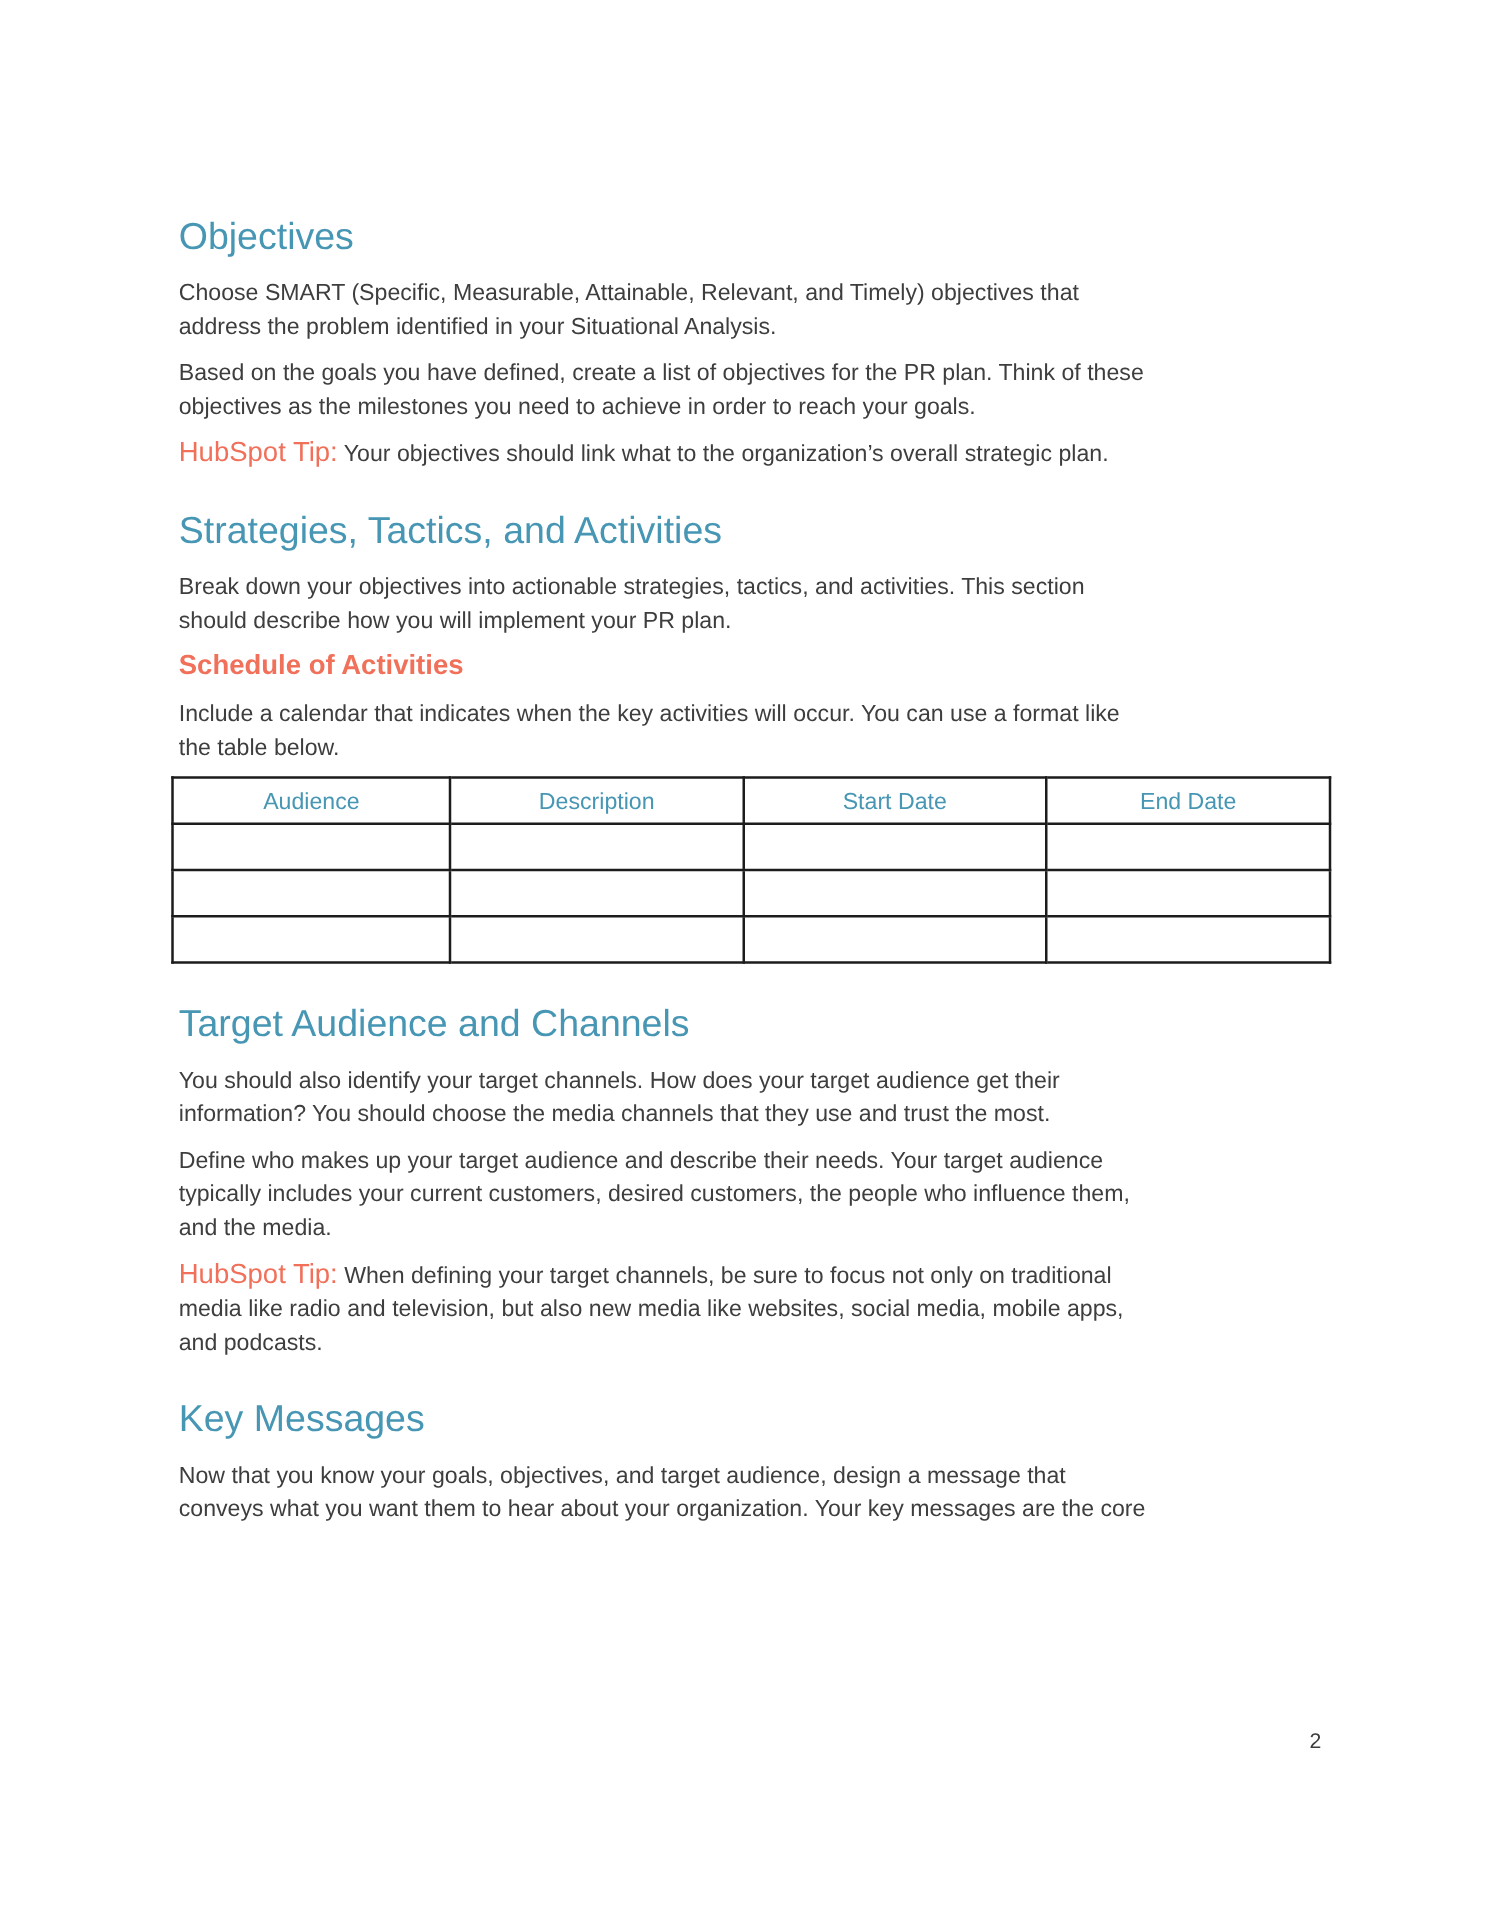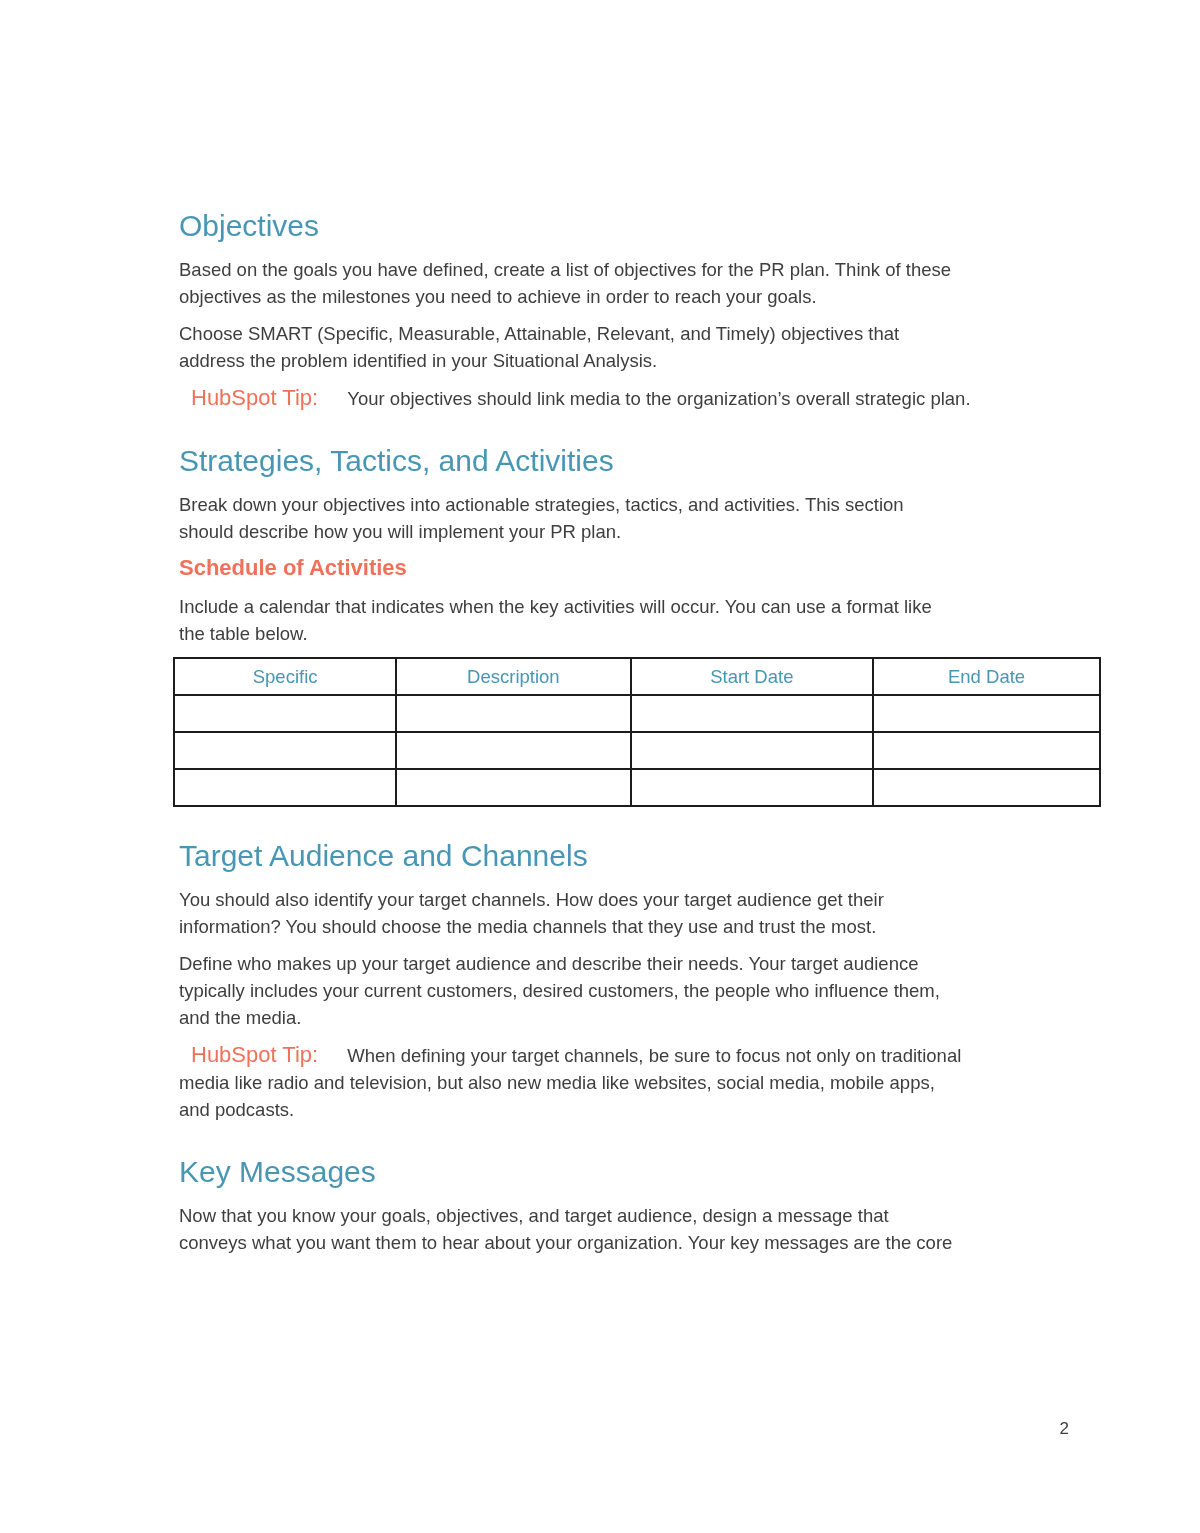--- a/index.html
+++ b/index.html
@@ -2,21 +2,21 @@
 <html style="--heading: #4796B4; --accent: #F0705A; --body: #3E3E3E; --border: #1C1C1C; --bg: #FFFFFF;"><head>
 <meta charset="utf-8">
 <style>
   :root{
     --heading:#4796B4;
     --accent:#F0705A;
     --body:#3E3E3E;
     --border:#1C1C1C;
     --bg:#FFFFFF;
   }
-  *{box-sizing:border-box;margin:12px;padding:0;}
+  *{box-sizing:border-box;margin:0;padding:0;}
   html,body{background:#ffffff;}
   body{
     width:1200px;height:1533px;
     position:relative;
     background:var(--bg);
     font-family:"Liberation Sans",sans-serif;
     color:var(--body);
     overflow:hidden;
   }
   .content{
@@ -87,43 +87,43 @@
     font-size:17px;
     color:var(--body);
   }
 </style>
 </head>
 <body>
 
 <div class="content">
 
   <h1 class="section-title">Objectives</h1>
+  <p class="body-par">Choose SMART (Specific, Measurable, Attainable, Relevant, and Timely) objectives that
+address the problem identified in your Situational Analysis.</p>
   <p class="body-par">Based on the goals you have defined, create a list of objectives for the PR plan. Think of these
 objectives as the milestones you need to achieve in order to reach your goals.</p>
-  <p class="body-par">Choose SMART (Specific, Measurable, Attainable, Relevant, and Timely) objectives that
-address the problem identified in your Situational Analysis.</p>
-  <p class="tip"><span class="tip-label">HubSpot Tip:</span> <span class="tip-text">Your objectives should link media to the organization’s overall strategic plan.</span></p>
+  <p class="tip"><span class="tip-label">HubSpot Tip:</span> <span class="tip-text">Your objectives should link what to the organization’s overall strategic plan.</span></p>
 
   <h1 class="section-title">Strategies, Tactics, and Activities</h1>
   <p class="body-par">Break down your objectives into actionable strategies, tactics, and activities. This section
 should describe how you will implement your PR plan.</p>
   <h2 class="sub-title">Schedule of Activities</h2>
   <p class="body-par">Include a calendar that indicates when the key activities will occur. You can use a format like
 the table below.</p>
 
   <table class="schedule">
     <colgroup>
       <col style="width:24.0%">
         <col style="width:25.3%">
         <col style="width:26.2%">
         <col style="width:24.5%">
     </colgroup>
     <thead>
       <tr>
-        <th>Specific</th>
+        <th>Audience</th>
         <th>Description</th>
         <th>Start Date</th>
         <th>End Date</th>
       </tr>
     </thead>
     <tbody>
       <tr>
         <td></td>
         <td></td>
         <td></td>

